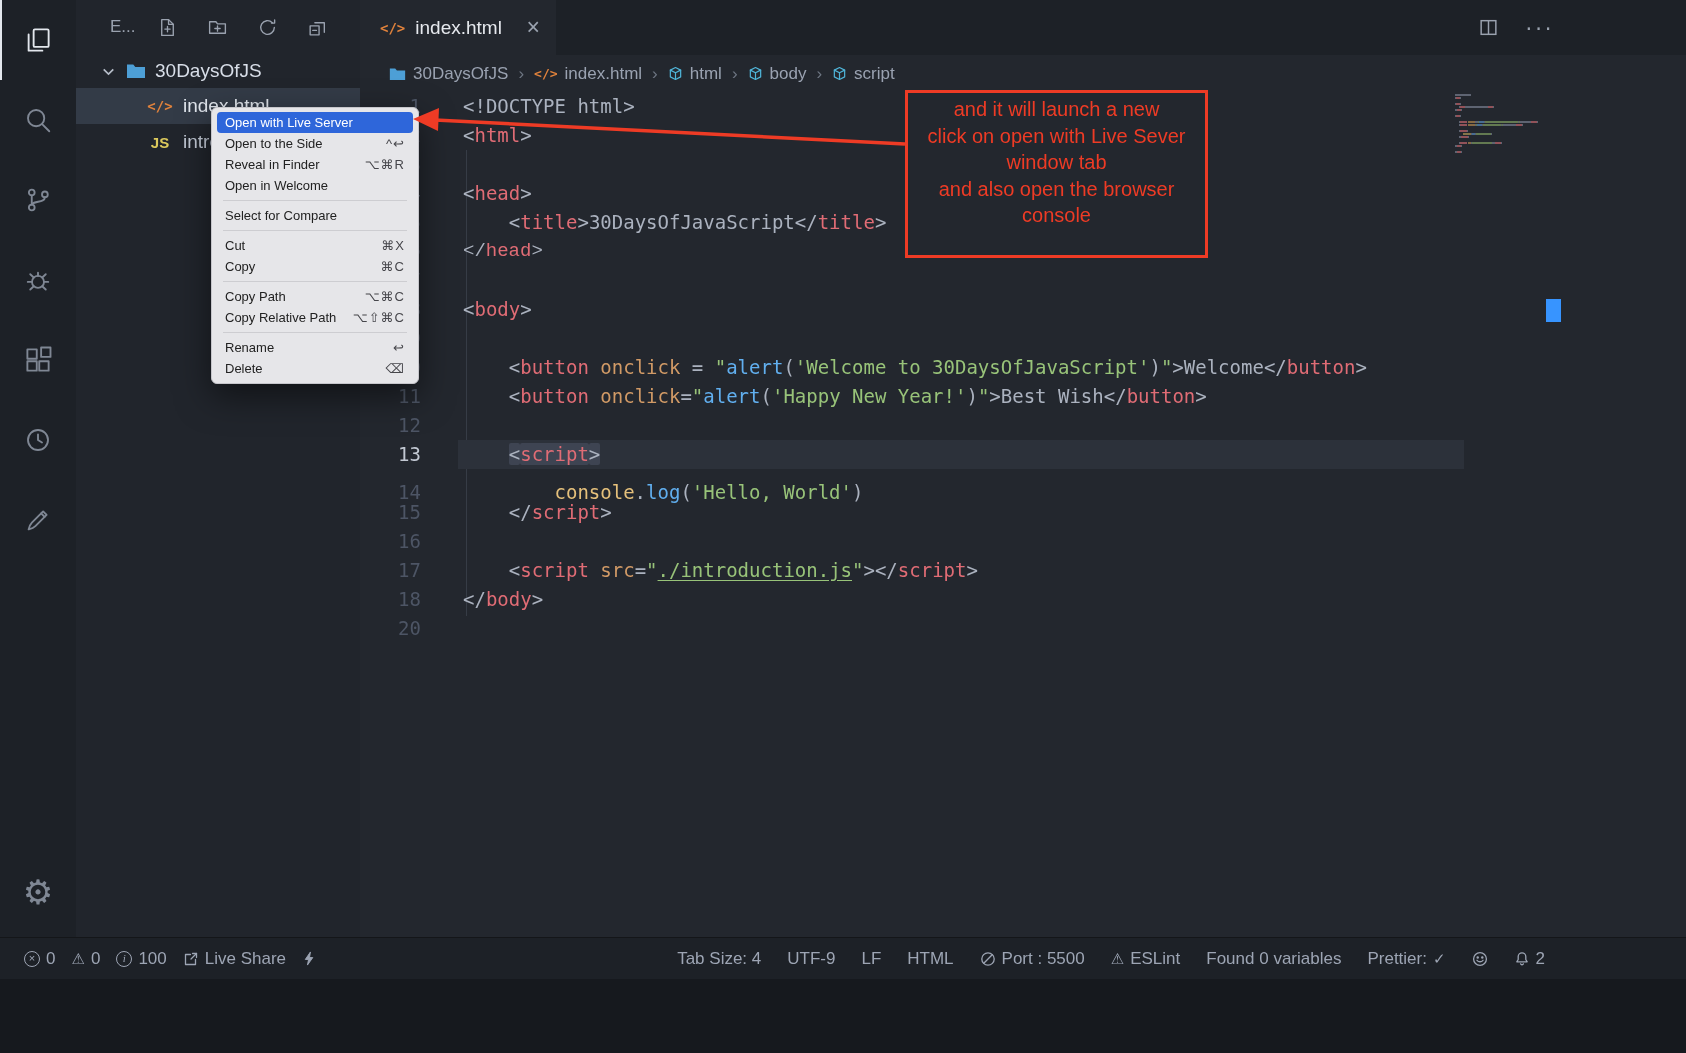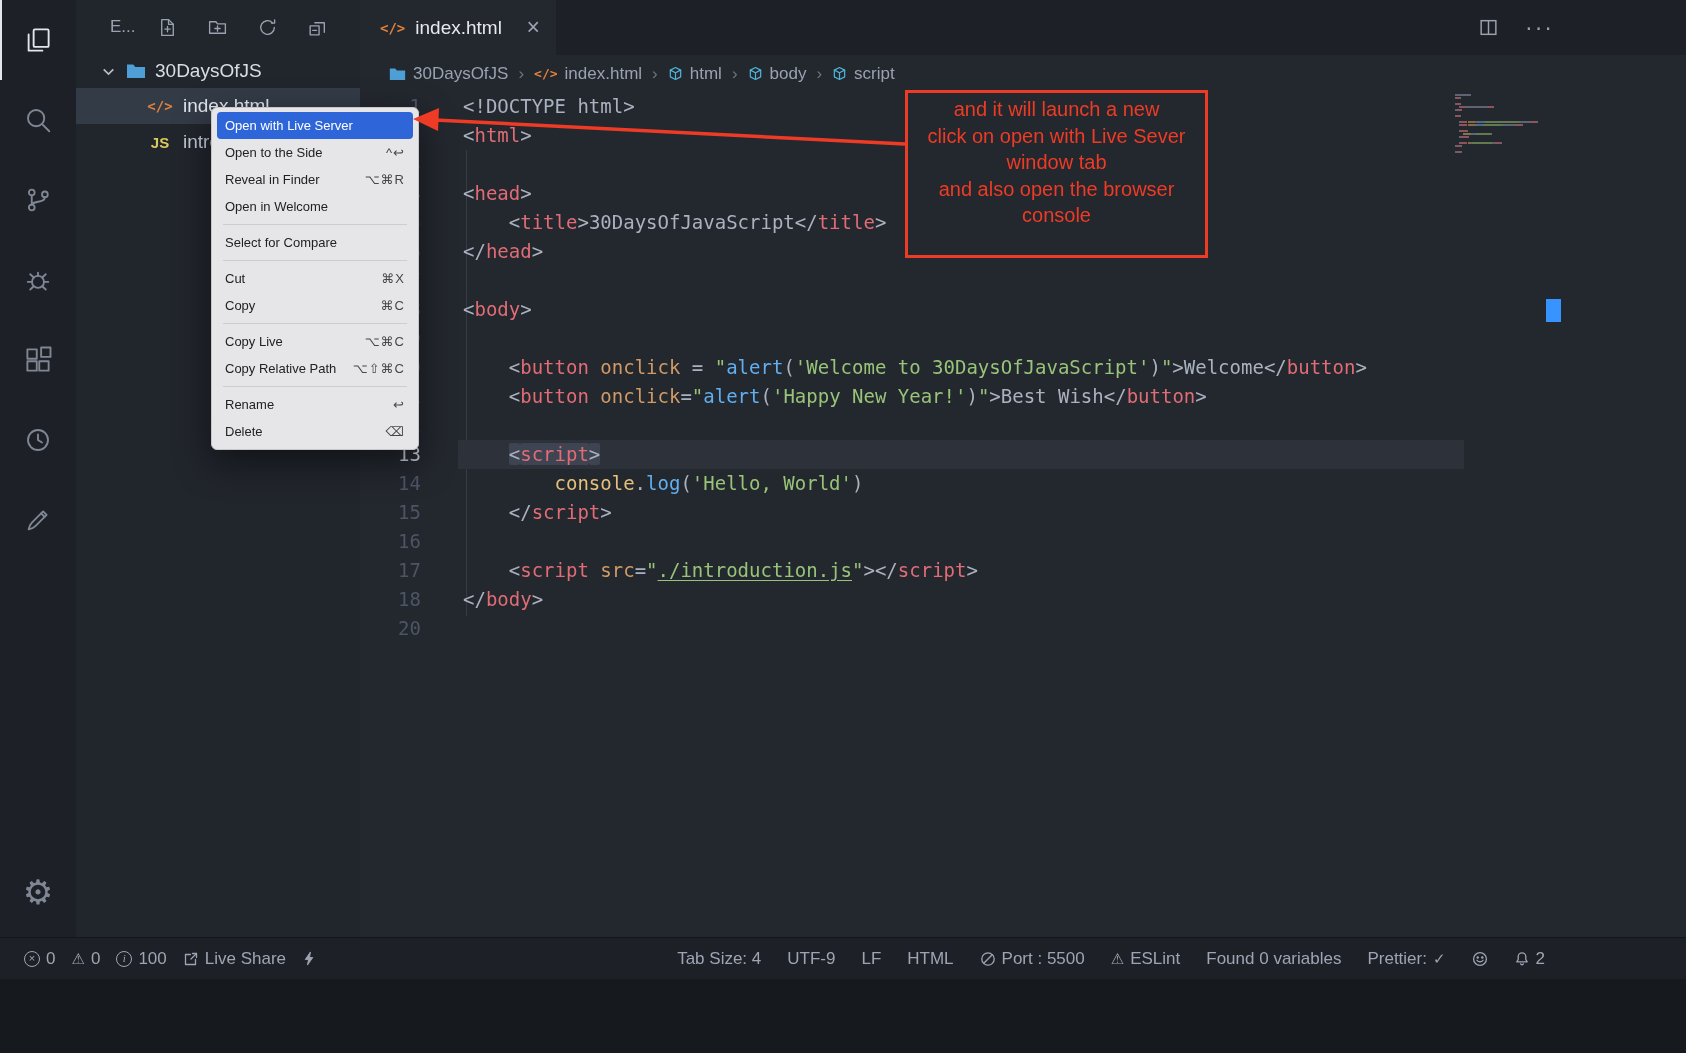--- a/index.html
+++ b/index.html
@@ -55,21 +55,21 @@
 .tk-link{color:#98c379;text-decoration:underline;text-underline-offset:3px}
 .tk-box{background:#3e4452;border-radius:2px}
 .indent-guide{position:absolute;left:106px;top:58px;width:1px;height:466px;background:#363c46}
 .minimap{position:absolute;left:1095px;top:2px;width:92px}
 .mm-row{height:2px;margin-bottom:1px;white-space:nowrap;font-size:0}
 .mm-seg{display:inline-block;height:2px;opacity:.85}
 .scroll-marker{position:absolute;left:1546px;top:299px;width:15px;height:23px;background:#3794ff;z-index:6}
 
 
 .context-menu{position:absolute;left:211px;top:107px;width:208px;background:#e6e6e9;border-radius:6px;border:1px solid #c6c6cb;box-shadow:0 12px 34px rgba(0,0,0,.5);padding:4px 0;z-index:100;font-size:13px;color:#222}
-.cm-item{height:27px;display:flex;align-items:center;margin:0 5px;padding:0 8px;border-radius:4px;cursor:pointer}
+.cm-item{height:21px;display:flex;align-items:center;margin:0 5px;padding:0 8px;border-radius:4px;cursor:pointer}
 .cm-key{margin-left:auto;color:#46464b;letter-spacing:1px}
 .cm-item.hl{background:#2e66da;color:#fff}
 .cm-item.hl .cm-key{color:#fff}
 .cm-sep{height:1px;background:#cdcdd1;margin:4px 11px}
 
 
 .annotation{position:absolute;left:905px;top:90px;width:303px;min-height:168px;border:3px solid #ee3b25;z-index:105;padding:3px 6px;text-align:center;background:transparent}
 .an-line{color:#ee3b25;font-size:20px;line-height:26.5px}
 .arrow{position:absolute;left:405px;top:95px;z-index:110;pointer-events:none}
 
@@ -267,21 +267,21 @@
           <span class="lt"></span>
         </div>
         <div class="code-line" style="top: 87px;">
           <span class="ln">4</span>
           <span class="lt"><span class="tk-punc">&lt;</span><span class="tk-tag">head</span><span class="tk-punc">&gt;</span></span>
         </div>
         <div class="code-line" style="top: 116px;">
           <span class="ln">5</span>
           <span class="lt"><span class="tk-plain">    </span><span class="tk-punc">&lt;</span><span class="tk-tag">title</span><span class="tk-punc">&gt;</span><span class="tk-plain">30DaysOfJavaScript</span><span class="tk-punc">&lt;/</span><span class="tk-tag">title</span><span class="tk-punc">&gt;</span></span>
         </div>
-        <div class="code-line" style="top: 145px;">
+        <div class="code-line" style="top: 145px; font-family: Liberation Mono, monospace;">
           <span class="ln">6</span>
           <span class="lt"><span class="tk-punc">&lt;/</span><span class="tk-tag">head</span><span class="tk-punc">&gt;</span></span>
         </div>
         <div class="code-line" style="top: 174px;">
           <span class="ln">7</span>
           <span class="lt"></span>
         </div>
         <div class="code-line" style="top: 203px;">
           <span class="ln">8</span>
           <span class="lt"><span class="tk-punc">&lt;</span><span class="tk-tag">body</span><span class="tk-punc">&gt;</span></span>
@@ -299,21 +299,21 @@
           <span class="lt"><span class="tk-plain">    </span><span class="tk-punc">&lt;</span><span class="tk-tag">button</span><span class="tk-plain"> </span><span class="tk-attr">onclick</span><span class="tk-punc">=</span><span class="tk-str">"</span><span class="tk-func">alert</span><span class="tk-punc">(</span><span class="tk-str">'Happy New Year!'</span><span class="tk-punc">)</span><span class="tk-str">"</span><span class="tk-punc">&gt;</span><span class="tk-plain">Best Wish</span><span class="tk-punc">&lt;/</span><span class="tk-tag">button</span><span class="tk-punc">&gt;</span></span>
         </div>
         <div class="code-line" style="top: 319px;">
           <span class="ln">12</span>
           <span class="lt"></span>
         </div>
         <div class="code-line" style="top: 348px;">
           <span class="ln cur">13</span>
           <span class="lt"><span class="tk-plain">    </span><span class="tk-punc tk-box">&lt;</span><span class="tk-tag tk-box">script</span><span class="tk-punc tk-box">&gt;</span></span>
         </div>
-        <div class="code-line" style="top: 377px;">
+        <div class="code-line" style="top: 386px;">
           <span class="ln">14</span>
           <span class="lt"><span class="tk-plain">        </span><span class="tk-cons">console</span><span class="tk-punc">.</span><span class="tk-func">log</span><span class="tk-punc">(</span><span class="tk-str">'Hello, World'</span><span class="tk-punc">)</span></span>
         </div>
         <div class="code-line" style="top: 406px;">
           <span class="ln">15</span>
           <span class="lt"><span class="tk-plain">    </span><span class="tk-punc">&lt;/</span><span class="tk-tag">script</span><span class="tk-punc">&gt;</span></span>
         </div>
         <div class="code-line" style="top: 435px;">
           <span class="ln">16</span>
           <span class="lt"></span>
@@ -383,21 +383,21 @@
       <div class="cm-item">
         <span class="cm-label">Cut</span>
         <span class="cm-key">⌘X</span>
       </div>
       <div class="cm-item">
         <span class="cm-label">Copy</span>
         <span class="cm-key">⌘C</span>
       </div>
       <div class="cm-sep"></div>
       <div class="cm-item">
-        <span class="cm-label">Copy Live</span>
+        <span class="cm-label">Copy Path</span>
         <span class="cm-key">⌥⌘C</span>
       </div>
       <div class="cm-item">
         <span class="cm-label">Copy Relative Path</span>
         <span class="cm-key">⌥⇧⌘C</span>
       </div>
       <div class="cm-sep"></div>
       <div class="cm-item">
         <span class="cm-label">Rename</span>
         <span class="cm-key">↩</span>

